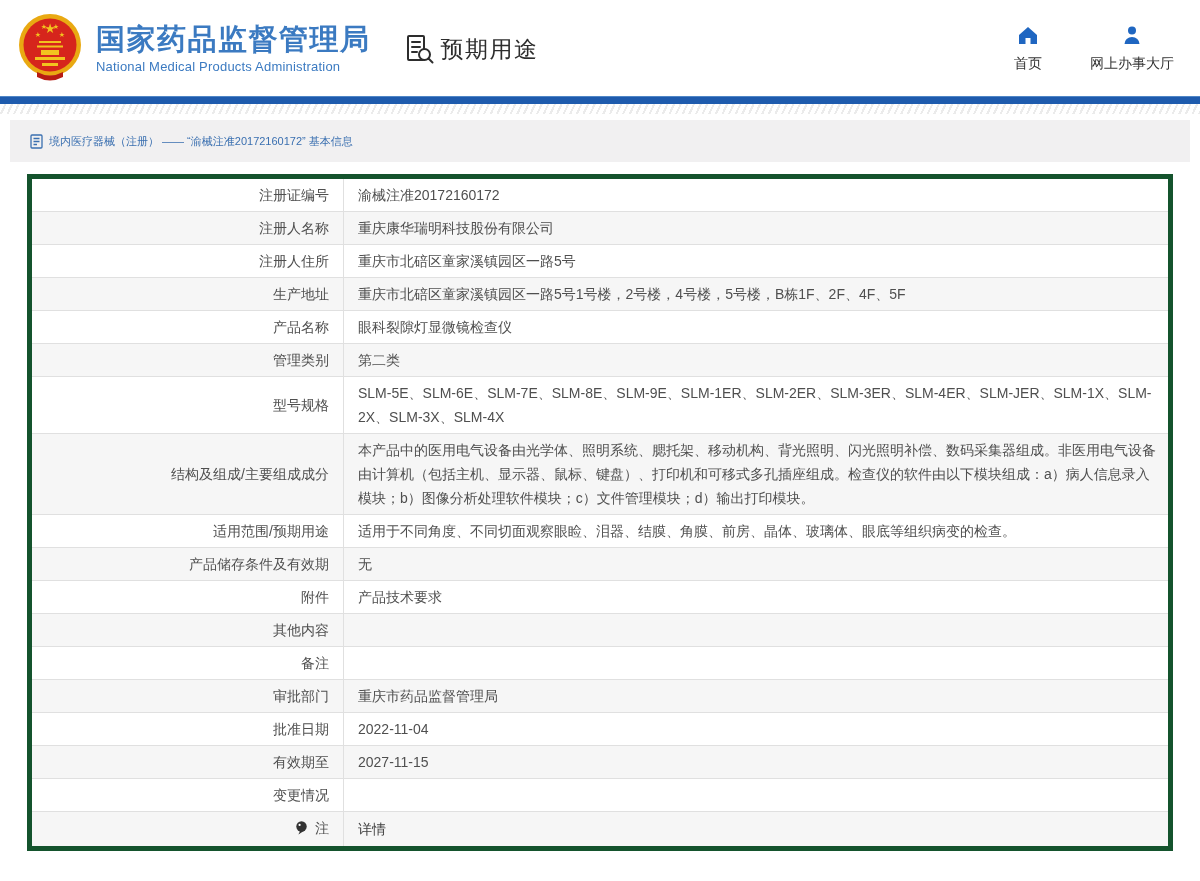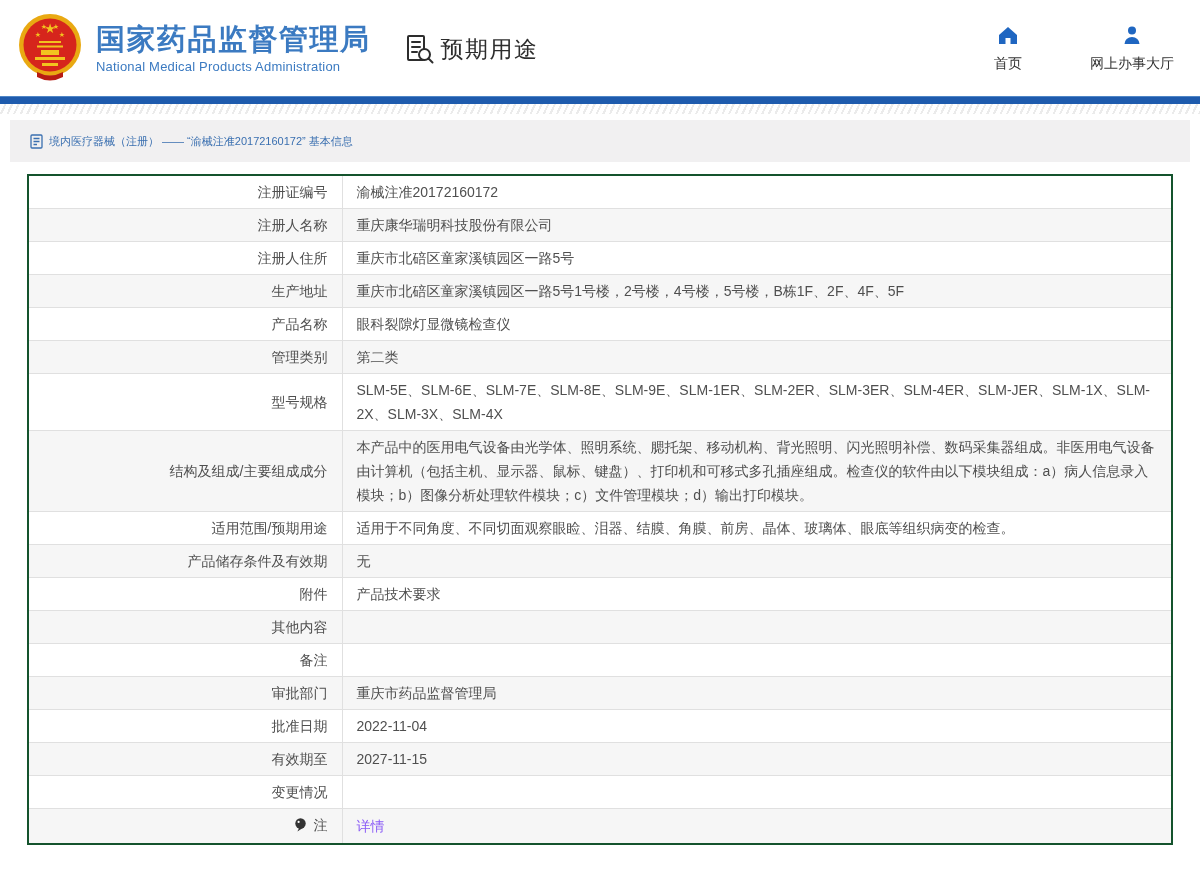--- a/index.html
+++ b/index.html
@@ -12,44 +12,44 @@
   }
 
   
   .header { height:96px; position:relative; display:flex; align-items:center; background:#fff; }
   .logo { margin-left:18px; width:64px; height:70px; flex:0 0 auto; }
   .org { margin-left:14px; color:#3b7ac1; }
   .org-cn { font-size:29px; font-weight:bold; letter-spacing:1.5px; line-height:34px; }
   .org-en { font-size:13px; margin-top:3px; letter-spacing:.2px; }
   .query { display:flex; align-items:center; margin-left:34px; color:#2d2d2d; margin-top:2px; }
   .query-label { font-size:23px; margin-left:7px; letter-spacing:1.5px; }
-  .nav { position:absolute; right:26px; top:24px; display:flex; gap:68px; }
+  .nav { position:absolute; right:26px; top:24px; display:flex; gap:48px; }
   .nav-item { display:flex; flex-direction:column; align-items:center; font-size:14px; color:#333; cursor:pointer; }
   .nav-item .nav-ic { height:22px; display:flex; align-items:center; margin-bottom:9px; }
 
   
   .topbar { height:8px; background:#1e5bad; border-top:1px solid #4f86c6; }
   .hatch { height:10px; background:repeating-linear-gradient(115deg,#ffffff 0 4px,#ebebeb 4px 6px); }
 
   
   .breadcrumb {
     margin:6px 10px 0; height:42px; background:#f1f0f1;
     display:flex; align-items:center; padding-left:20px;
     color:#3a6fb0; font-size:11px;
   }
   .breadcrumb .bc-ic { margin-right:6px; display:flex; align-items:center; }
 
   
   .table-wrap { margin:12px 27px 0; }
-  table { width:100%; border-collapse:collapse; table-layout:fixed; border:2px solid #14532d; }
+  table { width:100%; border-collapse:collapse; table-layout:fixed; border:5px solid #14532d; }
   td { border:1px solid #e0e0e0; font-size:14px; line-height:24px; vertical-align:middle; }
   tr:nth-child(even) td { background:#f6f6f6; }
   td.label-cell { text-align:right; padding:4px 14px 4px 5px; height:33px; color:#4f4f4f; white-space:nowrap; }
   td.value-cell { padding:4px 12px 4px 14px; color:#4f4f4f; }
-  a.detail { color:#8b5cf6; text-decoration:none; cursor:pointer; }
+  a.detail { color:#404040; text-decoration:none; cursor:pointer; }
   .note-icon { display:inline-block; vertical-align:-2px; margin-right:3px; }
 </style>
 </head>
 <body>
 
 <div class="header">
   <div class="logo">
     <svg width="64" height="70" viewBox="0 0 64 70">
       <circle cx="32" cy="32" r="31" fill="#e9a912"></circle>
       <circle cx="32" cy="32" r="26.5" fill="#d6251c"></circle>

